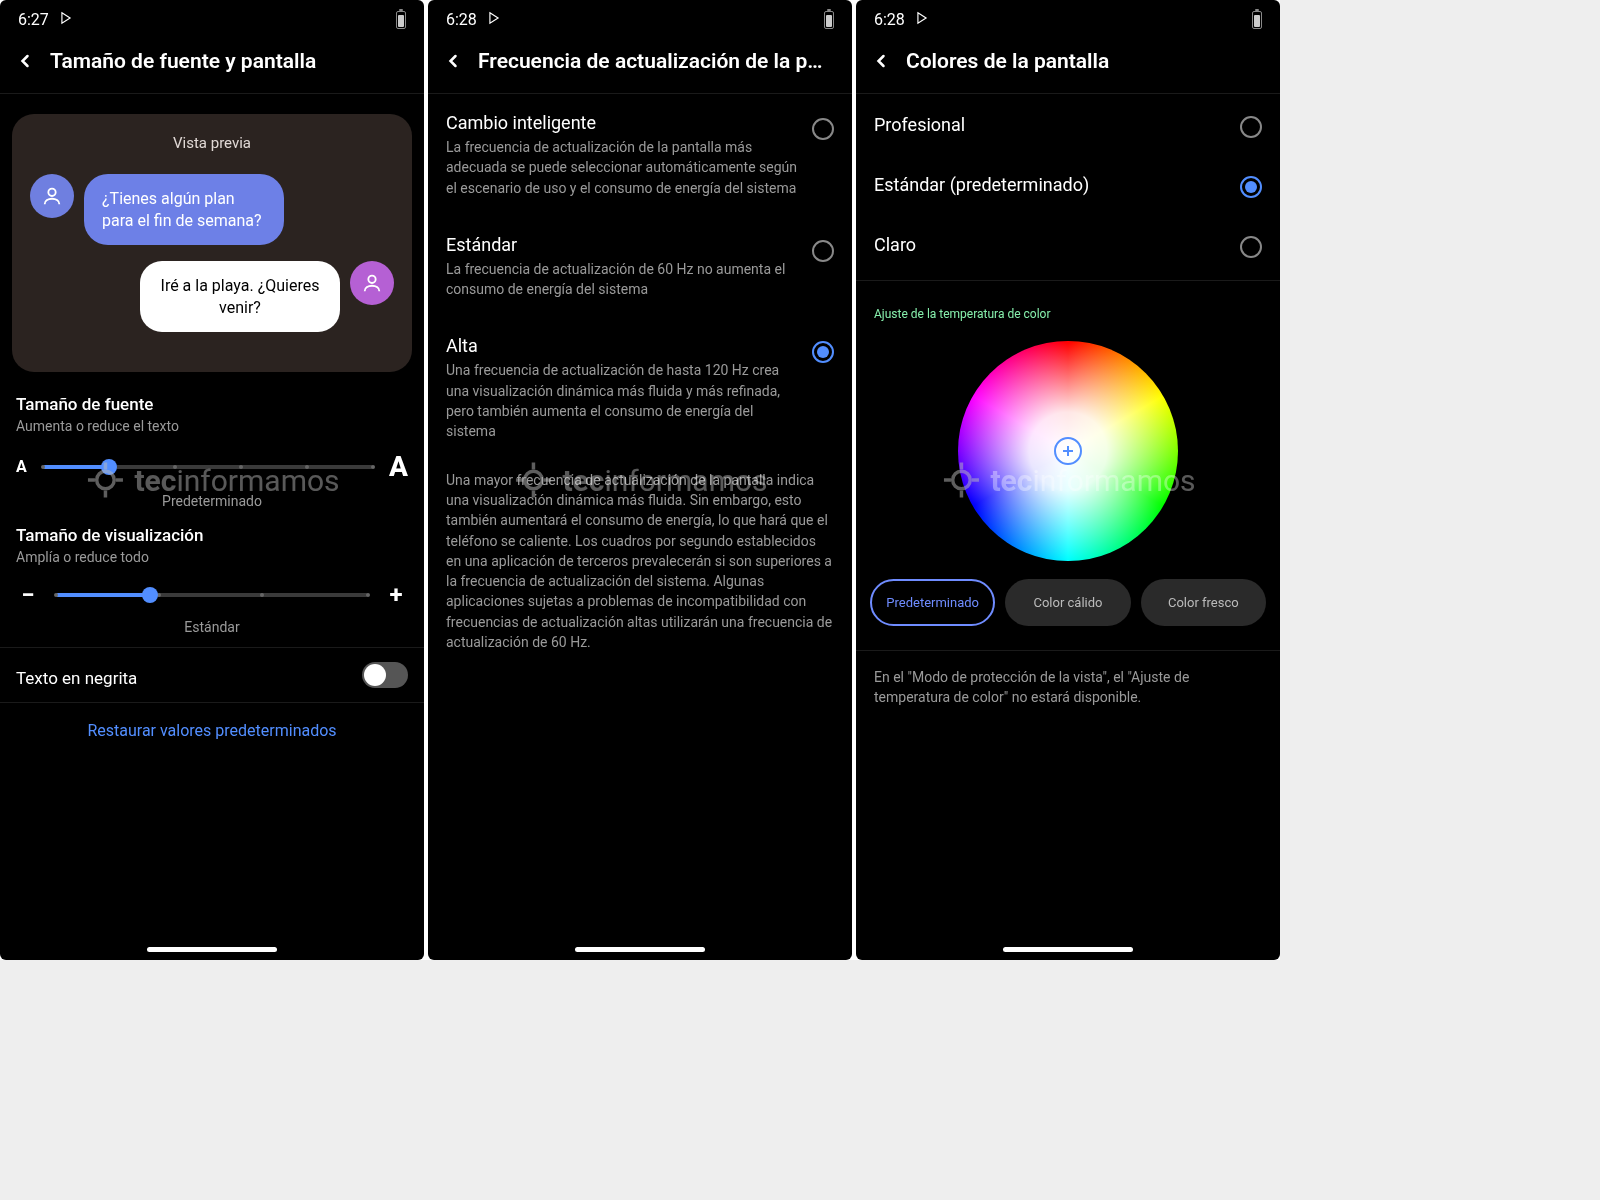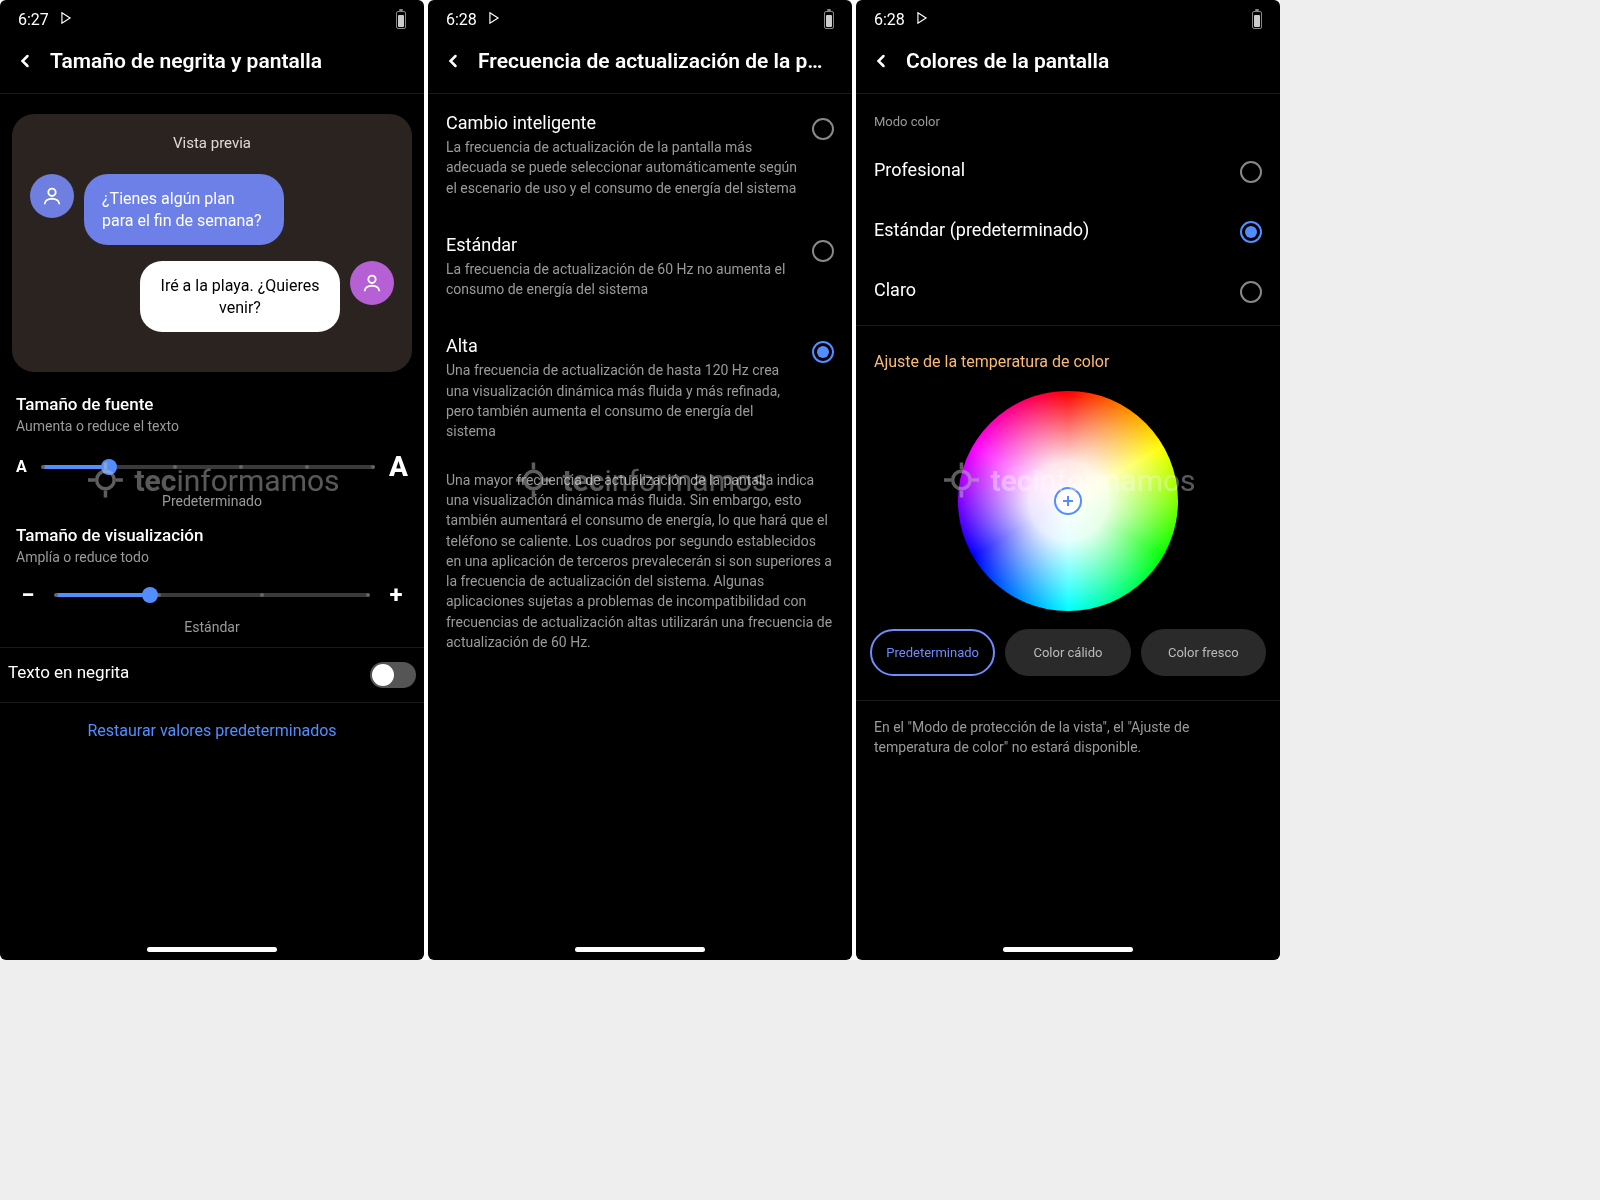--- a/index.html
+++ b/index.html
@@ -46,21 +46,21 @@
   .section-sub{font-size:14px;color:var(--muted);margin-top:4px;}
   .slider-row{display:flex;align-items:center;gap:16px;margin-top:16px;}
   .slider-row .lbl-sm{font-size:16px;font-weight:700;}
   .slider-row .lbl-lg{font-size:28px;font-weight:800;}
   .slider{flex:1;height:4px;background:#3a3a3a;border-radius:2px;position:relative;}
   .slider .fill{position:absolute;left:0;top:0;bottom:0;background:var(--accent);border-radius:2px;}
   .slider .tick{position:absolute;top:50%;width:4px;height:4px;background:#666;border-radius:50%;transform:translate(-50%,-50%);}
   .slider .thumb{position:absolute;top:50%;width:16px;height:16px;background:var(--accent);border-radius:50%;transform:translate(-50%,-50%);}
   .slider-caption{text-align:center;font-size:14px;color:var(--muted);margin-top:10px;}
   .minus,.plus{font-size:24px;font-weight:700;width:24px;text-align:center;}
-  .row{display:flex;justify-content:space-between;align-items:flex-start;padding:14px 8px;border-top:1px solid var(--divider);}
+  .row{display:flex;justify-content:space-between;align-items:flex-end;padding:14px 16px;border-top:1px solid var(--divider);}
   .row .label{font-size:17px;}
   .toggle{width:46px;height:26px;background:#555;border-radius:13px;position:relative;}
   .toggle .knob{position:absolute;left:2px;top:2px;width:22px;height:22px;background:#fff;border-radius:50%;}
   .restore{text-align:center;padding:18px 14px;border-top:1px solid var(--divider);}
   .restore-link{color:var(--accent);font-size:16px;}
   .home-ind{position:absolute;left:50%;bottom:8px;transform:translateX(-50%);width:130px;height:5px;background:#fff;border-radius:3px;}
   .radio-item{display:flex;align-items:flex-start;gap:12px;padding:18px 18px;}
   .radio-item .info{flex:1;}
   .radio-item .info .rtitle{font-size:18px;margin-bottom:4px;}
   .radio-item .info .rdesc{font-size:14px;color:var(--muted);line-height:1.45;}
@@ -102,21 +102,21 @@
       <div class="status-right">
           <div class="battery"></div>
         </div>
     </div>
     <div class="header">
       <span class="back">
           <svg width="20" height="20" viewBox="0 0 24 24" fill="none" stroke="#fff" stroke-width="3" stroke-linecap="round">
             <path d="M15 18l-6-6 6-6"></path>
           </svg>
         </span>
-      <span class="title">Tamaño de negrita y pantalla</span>
+      <span class="title">Tamaño de fuente y pantalla</span>
     </div>
     <div class="content">
       <div class="preview-card">
         <div class="preview-title">Vista previa</div>
         <div class="msg-row">
           <div class="avatar blue">
               <svg width="22" height="22" viewBox="0 0 24 24" fill="none" stroke="#fff" stroke-width="2">
                 <circle cx="12" cy="8" r="4"></circle>
                 <path d="M4 21c0-4 4-6 8-6s8 2 8 6"></path>
               </svg>
@@ -262,37 +262,36 @@
     </div>
     <div class="header">
       <span class="back">
           <svg width="20" height="20" viewBox="0 0 24 24" fill="none" stroke="#fff" stroke-width="3" stroke-linecap="round">
             <path d="M15 18l-6-6 6-6"></path>
           </svg>
         </span>
       <span class="title">Colores de la pantalla</span>
     </div>
     <div class="content">
-      <div class="section-header">Modo color</div>
       <div id="color-modes">
           <div class="color-row">
             <span class="clabel">Profesional</span>
             <div class="radio "></div>
           </div>
           <div class="color-row">
             <span class="clabel">Estándar (predeterminado)</span>
             <div class="radio selected"></div>
           </div>
           <div class="color-row">
             <span class="clabel">Claro</span>
             <div class="radio "></div>
           </div>
         </div>
       <div class="divider"></div>
-      <div class="section-header" style="font-size:16px;color:#fdba74">Ajuste de la temperatura de color</div>
+      <div class="section-header" style="font-size:12px;color:#86efac">Ajuste de la temperatura de color</div>
       <div class="wheel-wrap">
         <div class="color-wheel">
           <div class="wheel-picker"></div>
         </div>
       </div>
       <div class="chips" id="color-chips">
           <div class="chip selected">Predeterminado</div>
           <div class="chip">Color cálido</div>
           <div class="chip">Color fresco</div>
         </div>

